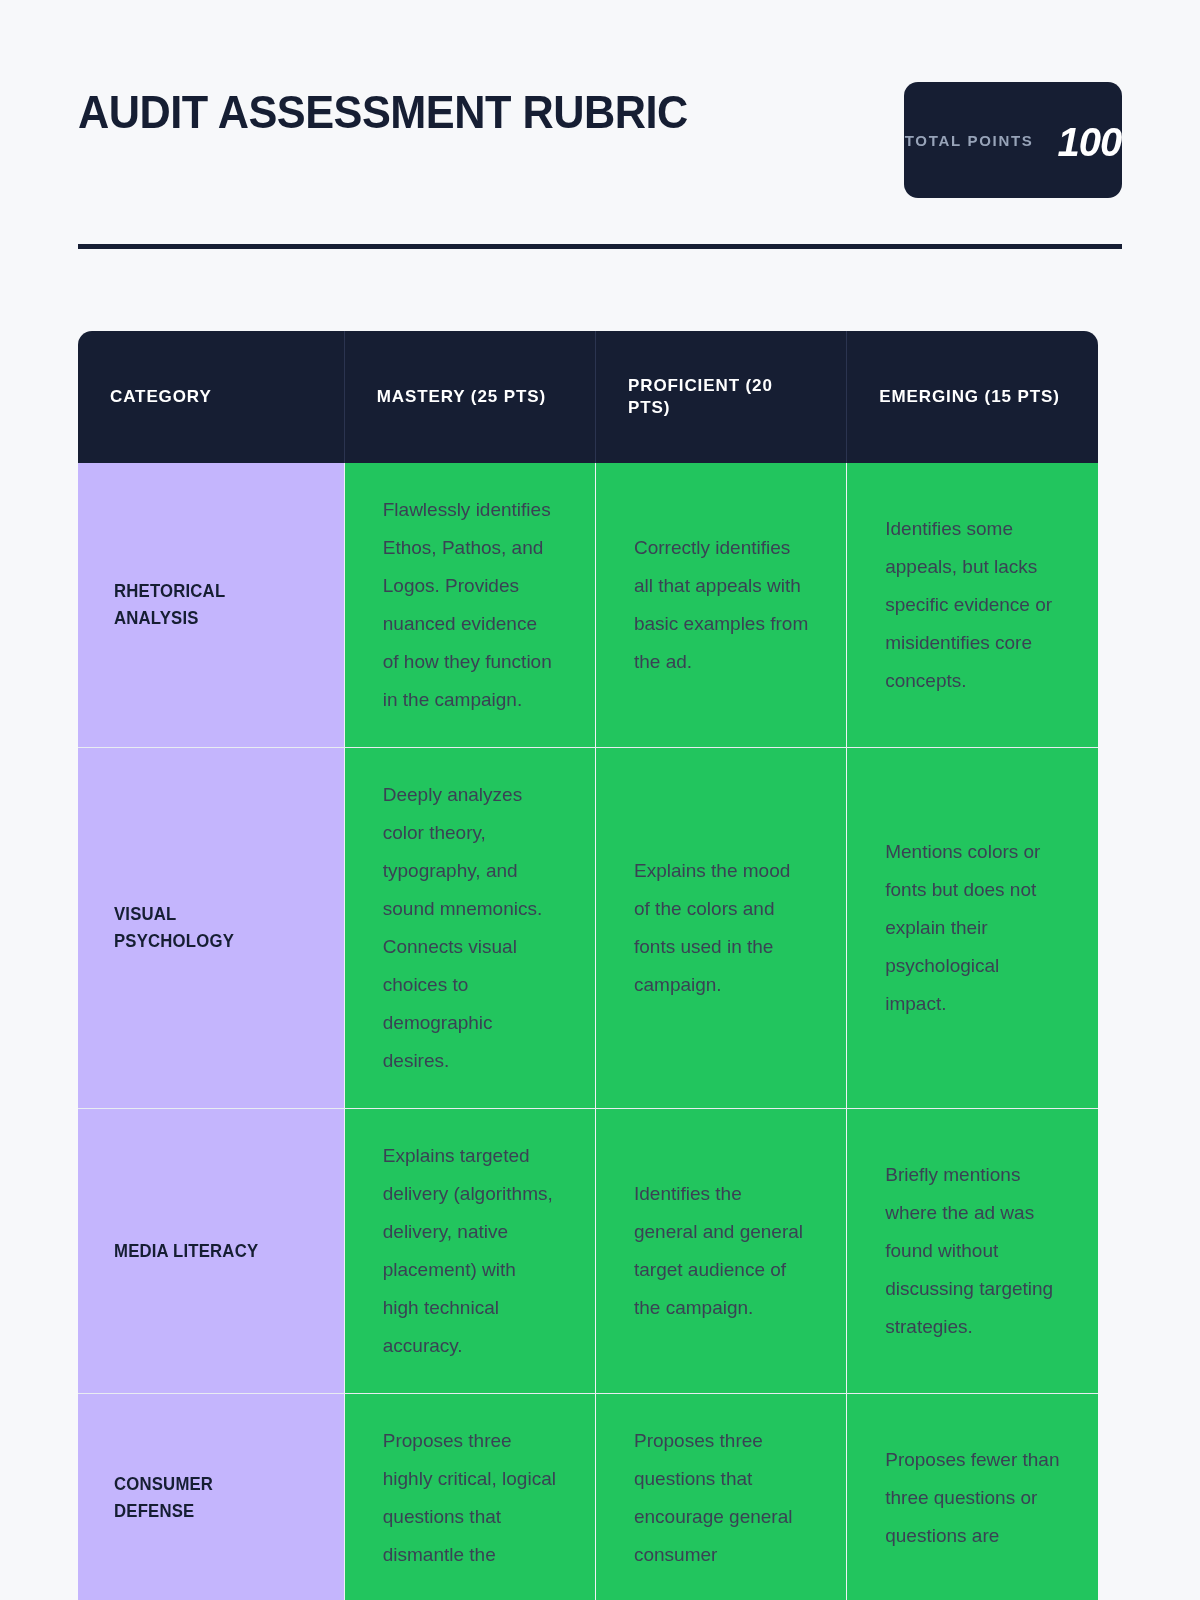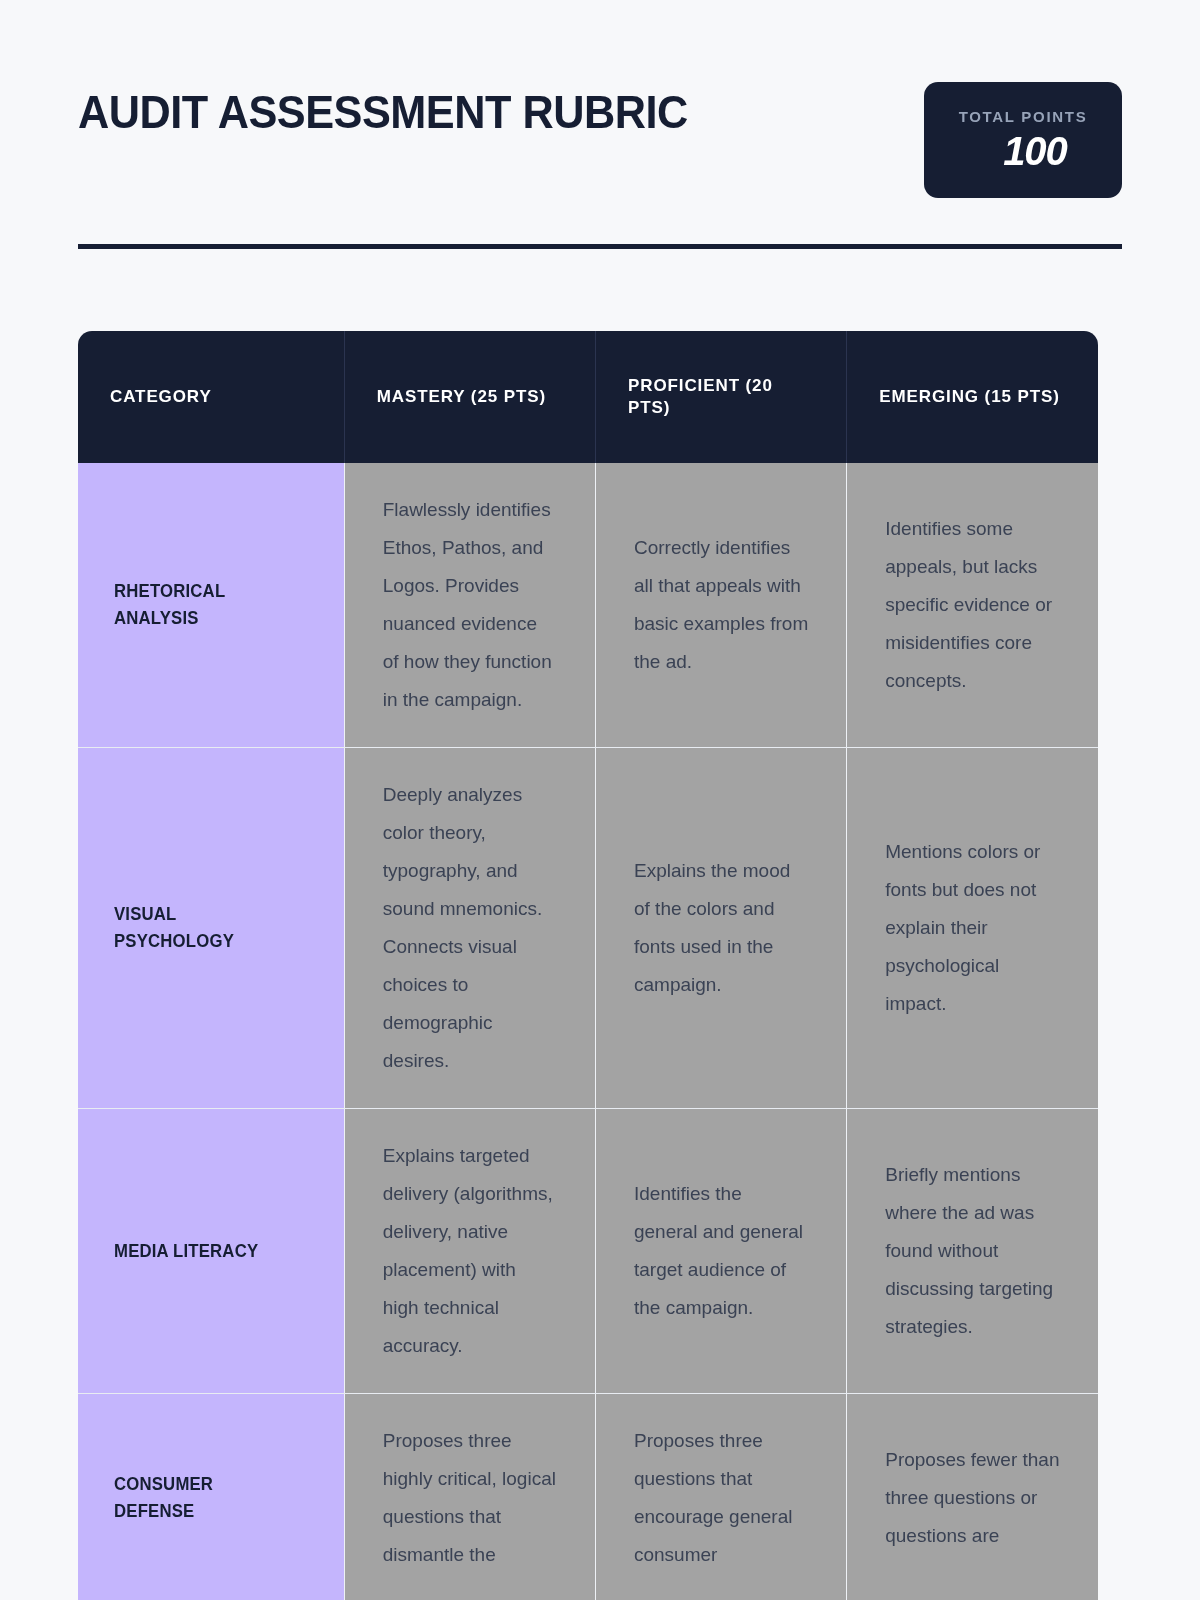--- a/index.html
+++ b/index.html
@@ -51,24 +51,24 @@
     font-weight: 700;
     letter-spacing: 1.9px;
     color: #7b8aa3;
     text-transform: uppercase;
   }
 
   
   .points-badge {
     background: #161e33;
     border-radius: 14px;
-    width: 198px;
+    width: 218px;
     height: 116px;
     display: flex;
-    flex-direction: column;
+    flex-direction: row;
     align-items: center;
     justify-content: center;
     margin-top: -2px;
   }
   .points-label {
     color: #97a3b8;
     font-size: 15px;
     font-weight: 700;
     letter-spacing: 1.7px;
     text-transform: uppercase;
@@ -114,21 +114,21 @@
     border-right: 1px solid #2b3450;
   }
   .rubric-table thead th:last-child { border-right: none; }
   .rubric-table thead th:first-child { border-top-left-radius: 14px; margin-top: 41px; }
   .rubric-table thead th:last-child  { border-top-right-radius: 14px; margin-top: 32px; }
 
   .col-category   { width: 266px; }
   .col-level      { width: 251px; }
 
   .rubric-table tbody td {
-    background: #a3a3a3;
+    background: #22c55e;
     vertical-align: middle;
     padding: 28px 38px 28px 38px;
     font-size: 19px;
     line-height: 2.0;
     color: #3a4254;
     border-bottom: 1px solid #e8ecf2;
     border-right: 1px solid #eef1f6;
   }
   .rubric-table tbody td:last-child { border-right: none; }
 

